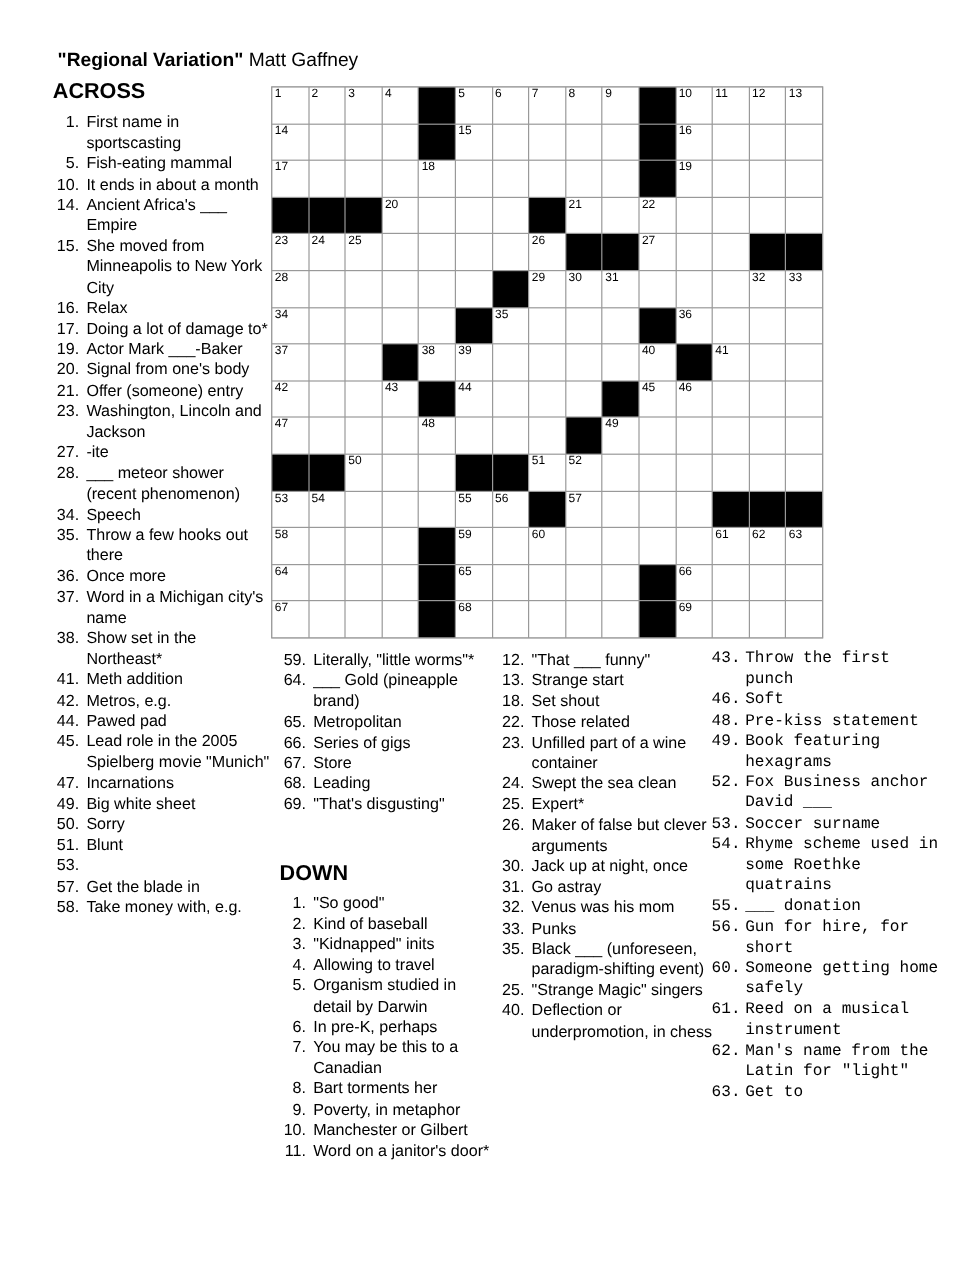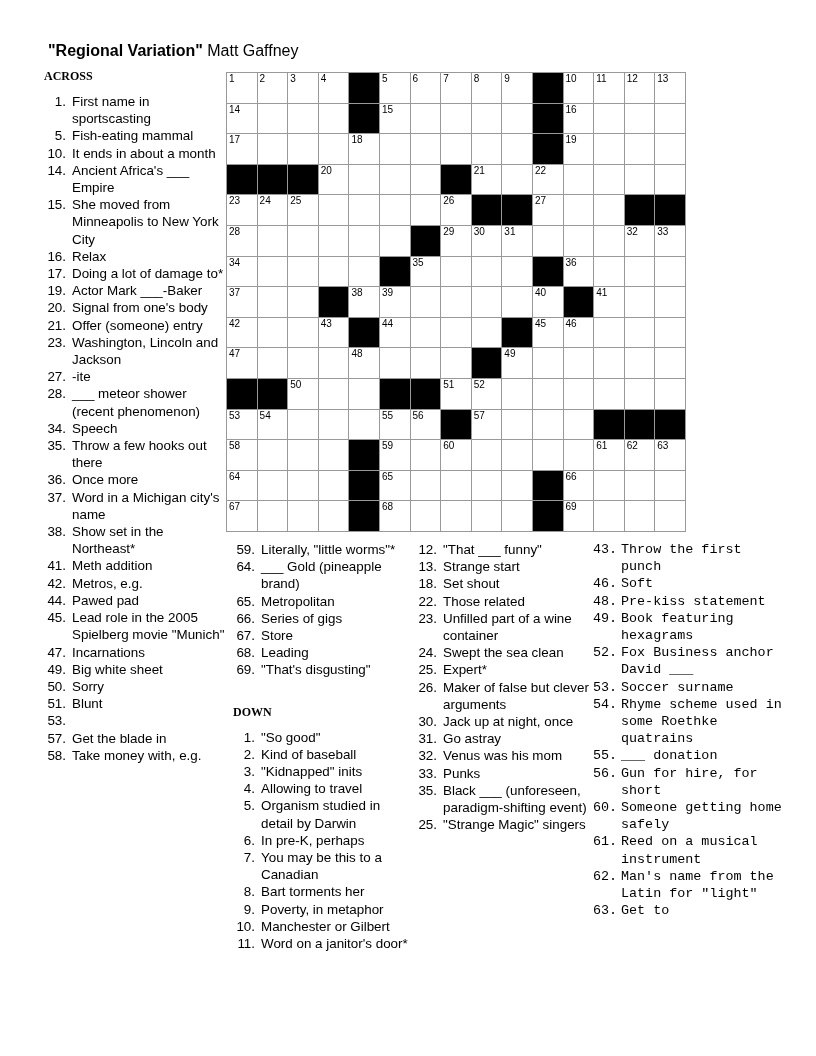--- a/index.html
+++ b/index.html
@@ -11,34 +11,33 @@
     font-family: "Liberation Sans", sans-serif;
     position: relative;
     overflow: hidden;
   }
   .page-title {
     position: absolute; left: 48px; top: 42px;
     font-size: 16px; line-height: 18px; white-space: nowrap;
   }
   .page-title .t-bold { font-weight: bold; }
   .section-hdr {
-    font-weight: bold; font-size: 12px; line-height: 19px;
+    font-weight: bold; font-size: 18px; line-height: 19px;
     margin: 0 0 7px 0;
-    font-family: Liberation Serif, serif;
   }
   .clue-col { position: absolute; }
   #col1 { left: 44px; top: 67px; width: 181px; }
   #col2 { left: 233px; top: 541px; width: 177px; }
   #col3 { left: 415px; top: 541px; width: 179px; }
   #col4 { left: 593px; top: 541px; width: 193px; font-family: Liberation Mono, monospace; }
   ul.clue-list { list-style: none; margin: 0; padding: 0; }
   li.clue { display: flex; font-size: 13.4px; line-height: 17.2px; }
   .cnum { flex: none; width: 28px; text-align: right; padding-right: 6px; }
   .ctext { flex: 1; }
-  .down-hdr-wrap { margin-top: 24px; }
+  .down-hdr-wrap { margin-top: 39px; }
   
   #grid {
     position: absolute; left: 226px; top: 72px;
     display: grid;
     grid-template-columns: repeat(15, 29.6px);
     grid-auto-rows: 29.6px;
     gap: 1px;
     background: #999999;
     border: 1px solid #999999;
     width: max-content;
@@ -677,20 +676,24 @@
         <span class="ctext">Punks</span>
       </li>
       <li class="clue">
         <span class="cnum">35.</span>
         <span class="ctext">Black ___ (unforeseen, paradigm-shifting event)</span>
       </li>
       <li class="clue">
         <span class="cnum">25.</span>
         <span class="ctext">"Strange Magic" singers</span>
       </li>
+      <li class="clue">
+        <span class="cnum">40.</span>
+        <span class="ctext">Deflection or underpromotion, in chess</span>
+      </li>
     </ul>
 </div>
 
 <div id="col4" class="clue-col">
   <ul class="clue-list">
       <li class="clue">
         <span class="cnum">43.</span>
         <span class="ctext">Throw the first punch</span>
       </li>
       <li class="clue">

